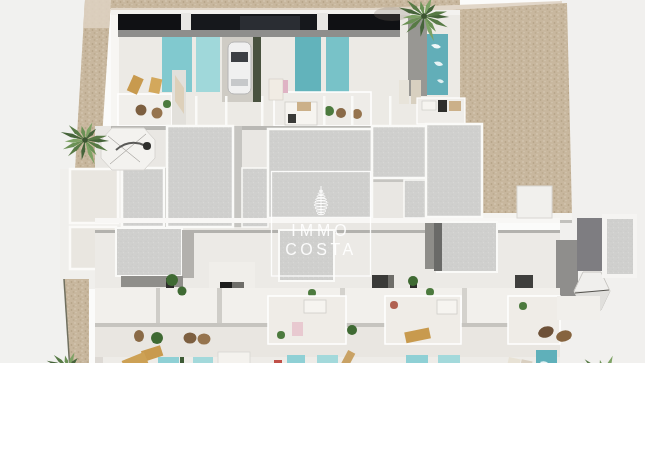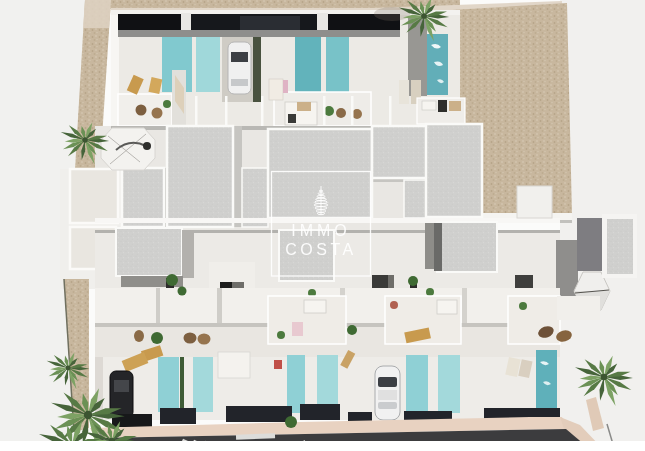--- a/index.html
+++ b/index.html
@@ -1,16 +1,16 @@
 <!DOCTYPE html>
 <html><head>
 <meta charset="utf-8">
 <style>
 html,body{margin:0;padding:0;background:#ffffff;}
-#stage{position:relative;width:645px;height:441px;overflow:hidden;background:#fbfbfa;
+#stage{position:relative;width:645px;height:363px;overflow:hidden;background:#fbfbfa;
   font-family:"Liberation Sans", sans-serif;}
 svg{display:block}
 </style>
 </head>
 <body>
 <div id="stage">
 <svg width="645" height="451" viewBox="0 0 645 451">
 <defs>
   <pattern id="spk" width="5" height="5" patternUnits="userSpaceOnUse">
     <rect width="5" height="5" fill="#d0d0ce"></rect>

